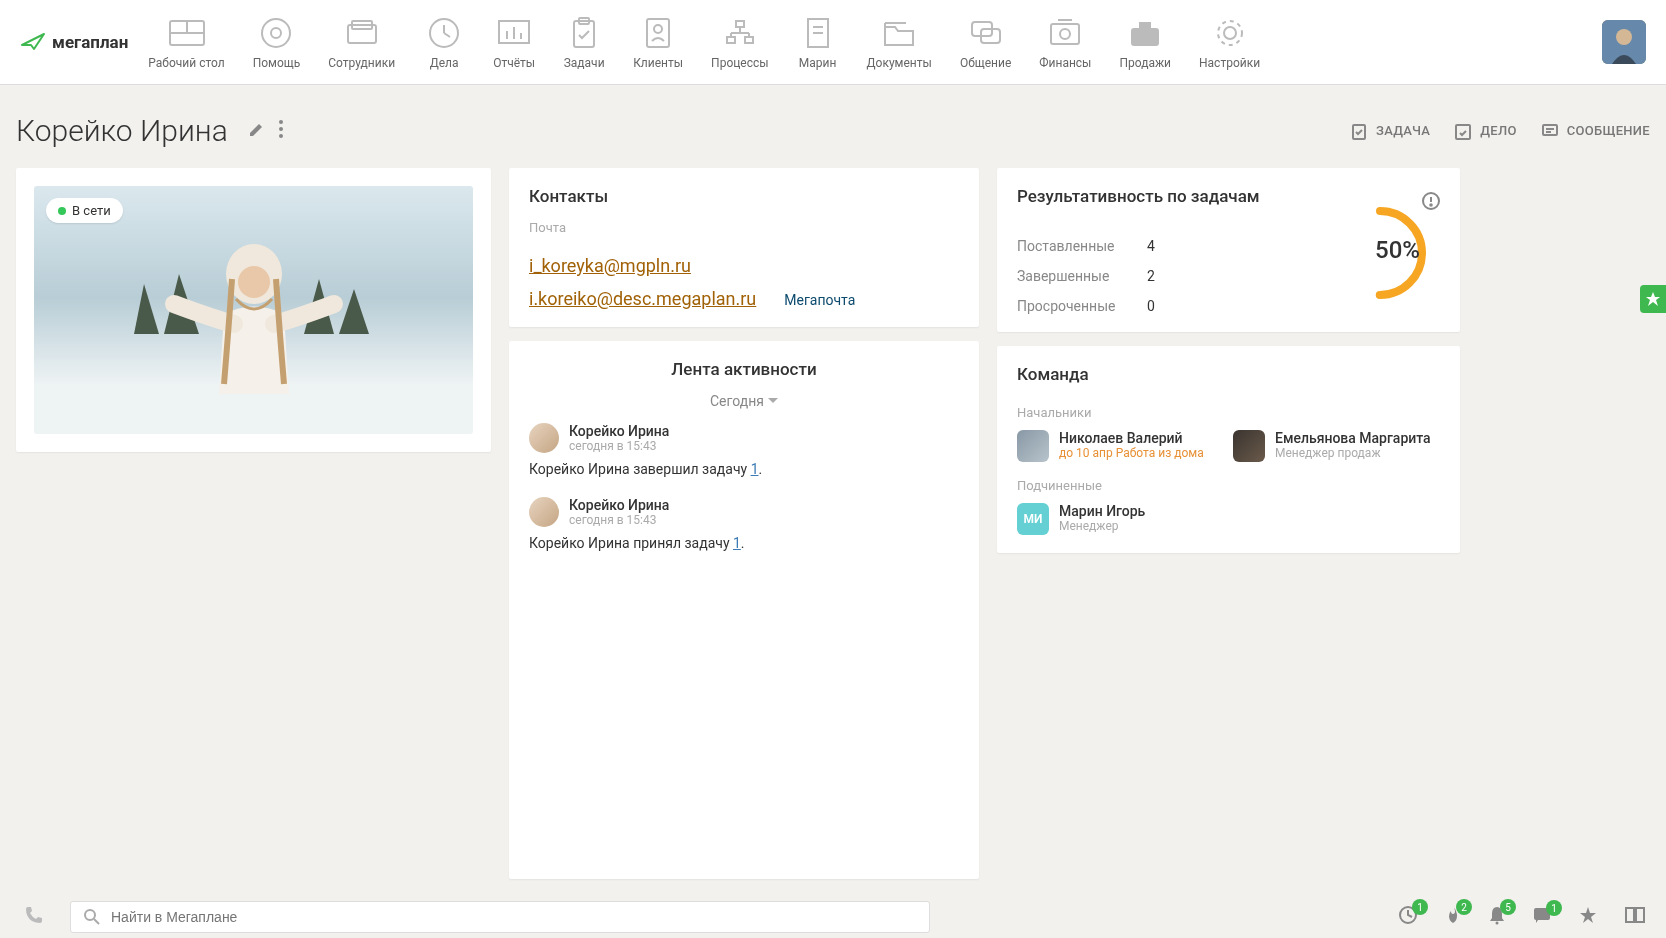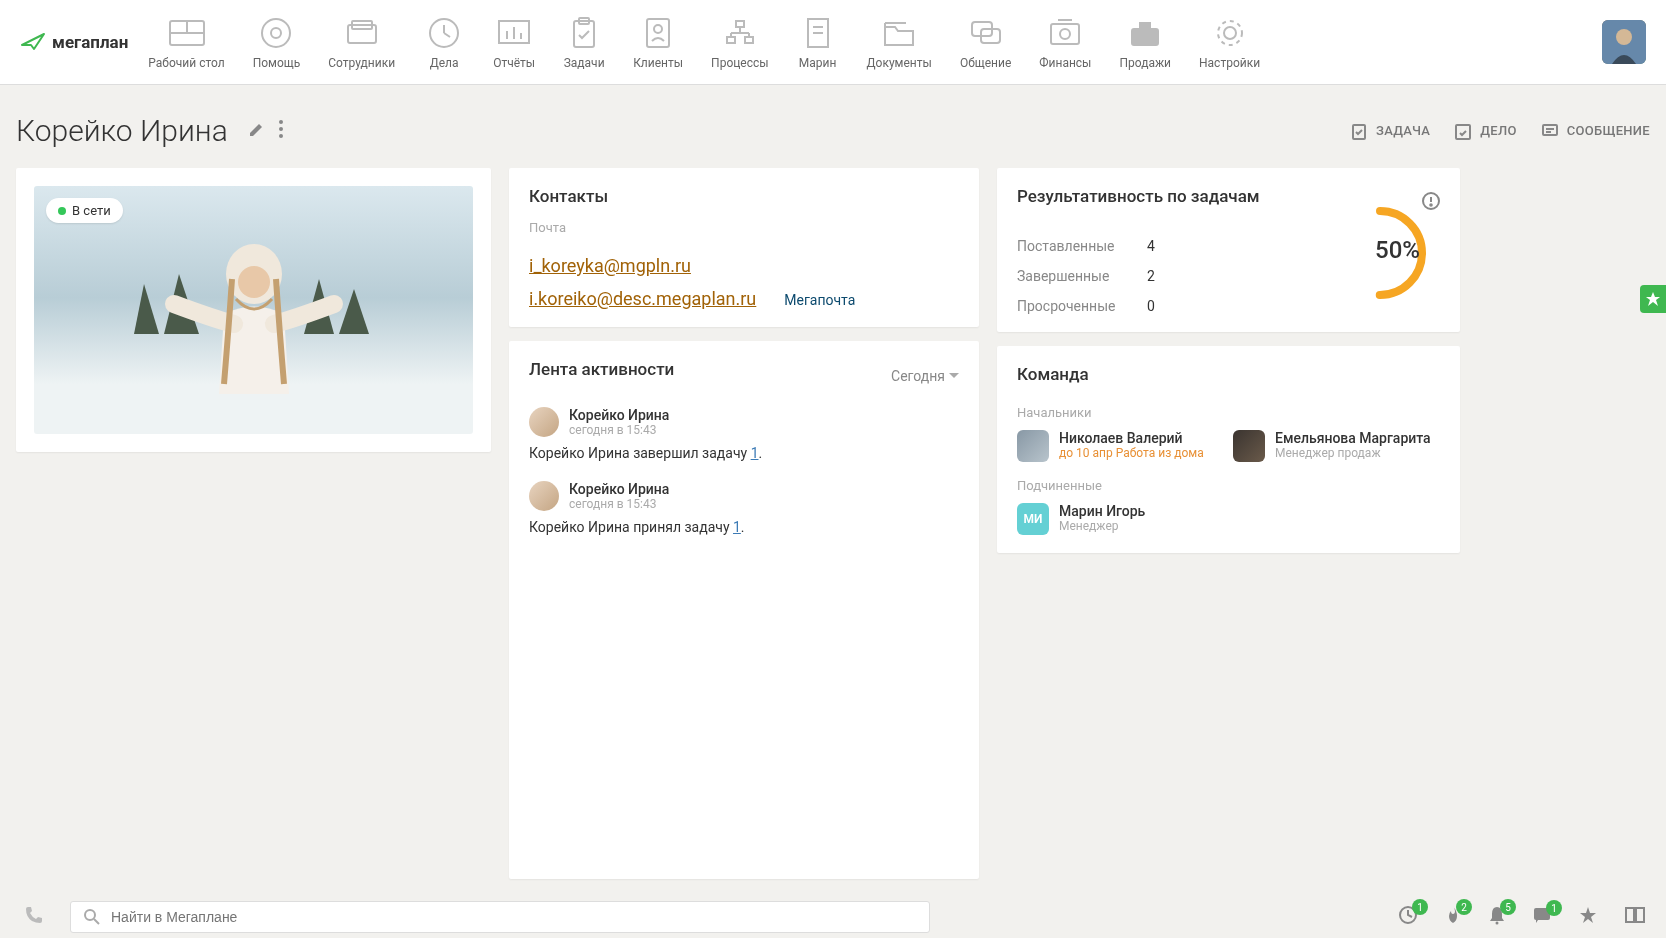--- a/index.html
+++ b/index.html
@@ -36,21 +36,21 @@
 .role { font-size: 16px; color: #333; }
 .work-since { font-size: 14px; color: #666; }
 
 .card h3 { font-size: 17px; font-weight: 500; margin-bottom: 14px; }
 .field-label { font-size: 13px; color: #aaa; margin-bottom: 20px; }
 .email-link { color: #a16207; font-size: 18px; display: block; margin-bottom: 12px; text-decoration: underline; }
 .email-row { display: flex; align-items: baseline; gap: 28px; }
 .mega-tag { color: #0c4a6e; font-size: 14px; }
 
 .activity-card { height: 538px; }
-.activity-header { display: flex; justify-content: space-between; align-items: center; margin-bottom: 14px; }
+.activity-header { display: flex; justify-content: space-between; align-items: center; margin-bottom: 14px; flex-direction: column; }
 .filter { color: #888; font-size: 14px; display: flex; align-items: center; gap: 4px; cursor: pointer; }
 .act-item { margin-bottom: 20px; }
 .act-head { display: flex; gap: 10px; align-items: center; }
 .act-av { width: 30px; height: 30px; border-radius: 50%; background: linear-gradient(135deg,#e8d4c0,#c4a583); }
 .act-name { font-size: 14px; color: #333; font-weight: 500; }
 .act-time { font-size: 12px; color: #aaa; }
 .act-body { font-size: 14px; margin-top: 8px; }
 .act-body a { color: #3b7ab5; text-decoration: underline; }
 
 .perf-card { position: relative; }

